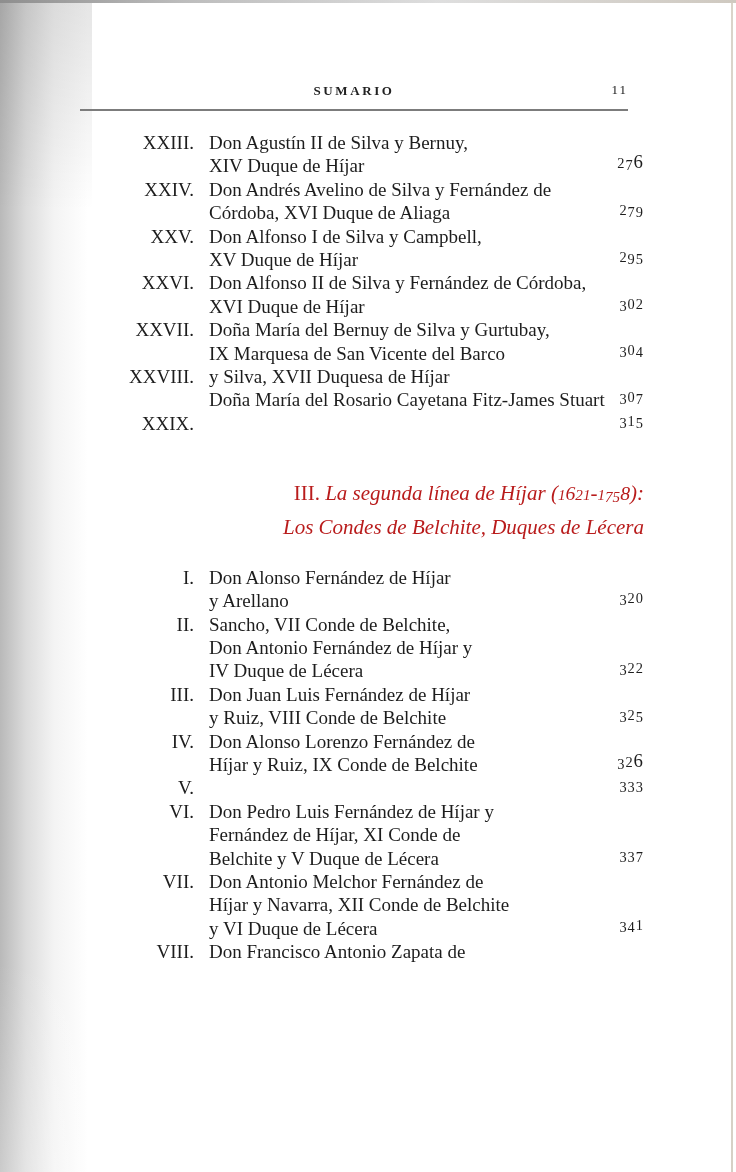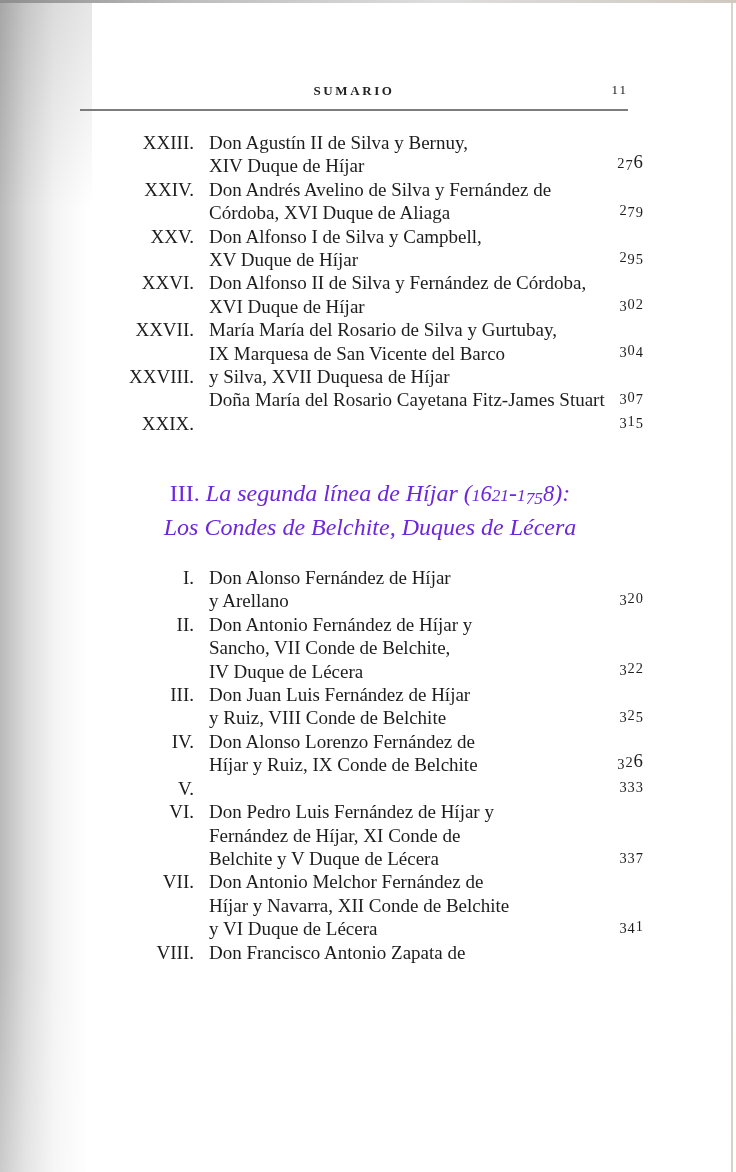--- a/index.html
+++ b/index.html
@@ -66,21 +66,21 @@
   }
   .entry-titles { flex: 1 1 auto; padding-left: 15px; }
   .tline { font-size: 19px; line-height: 23.4px; white-space: nowrap; }
   .entry-page {
     position: absolute; right: 0; bottom: 0;
     font-size: 20px; line-height: 23.4px;
     letter-spacing: 1px;
   }
 
   .sec-heading { margin-top: 44px; margin-bottom: 24px; text-align: center; }
-  .sec-line { font-size: 24px; line-height: 29px; color: #6d28d9; white-space: nowrap; }
+  .sec-line { font-size: 21px; line-height: 29px; color: #b91c1c; white-space: nowrap; text-align: right; }
   .sec-numeral { font-style: normal; }
   .ital { font-style: italic; }
 
   
   .os0, .os1, .os2 { font-size: 0.72em; }
   .os3, .os4, .os5, .os7, .os9 { font-size: 0.72em; vertical-align: -0.16em; }
   .os6, .os8 { font-size: 0.94em; }
 </style>
 </head>
 <body>
@@ -130,21 +130,21 @@
     <div class="entry-titles">
             <div class="tline">Don Alfonso II de Silva y Fernández de Córdoba,</div>
             <div class="tline">XVI Duque de Híjar</div>
           </div>
     <div class="entry-page osf"><span class="os3">3</span><span class="os0">0</span><span class="os2">2</span></div>
   </div>
 
   <div class="entry">
     <div class="entry-num">XXVII.</div>
     <div class="entry-titles">
-            <div class="tline">María María del Rosario de Silva y Gurtubay,</div>
+            <div class="tline">Doña María del Bernuy de Silva y Gurtubay,</div>
             <div class="tline">IX Marquesa de San Vicente del Barco</div>
           </div>
     <div class="entry-page osf"><span class="os3">3</span><span class="os0">0</span><span class="os4">4</span></div>
   </div>
 
   <div class="entry">
     <div class="entry-num">XXVIII.</div>
     <div class="entry-titles">
             <div class="tline">y Silva, XVII Duquesa de Híjar</div>
             <div class="tline">Doña María del Rosario Cayetana Fitz-James Stuart</div>
@@ -172,22 +172,22 @@
     <div class="entry-titles">
             <div class="tline">Don Alonso Fernández de Híjar</div>
             <div class="tline">y Arellano</div>
           </div>
     <div class="entry-page osf"><span class="os3">3</span><span class="os2">2</span><span class="os0">0</span></div>
   </div>
 
   <div class="entry">
     <div class="entry-num">II.</div>
     <div class="entry-titles">
+            <div class="tline">Sancho, VII Conde de Belchite,</div>
             <div class="tline">Don Antonio Fernández de Híjar y</div>
-            <div class="tline">Sancho, VII Conde de Belchite,</div>
             <div class="tline">IV Duque de Lécera</div>
           </div>
     <div class="entry-page osf"><span class="os3">3</span><span class="os2">2</span><span class="os2">2</span></div>
   </div>
 
   <div class="entry">
     <div class="entry-num">III.</div>
     <div class="entry-titles">
             <div class="tline">Don Juan Luis Fernández de Híjar</div>
             <div class="tline">y Ruiz, VIII Conde de Belchite</div>

